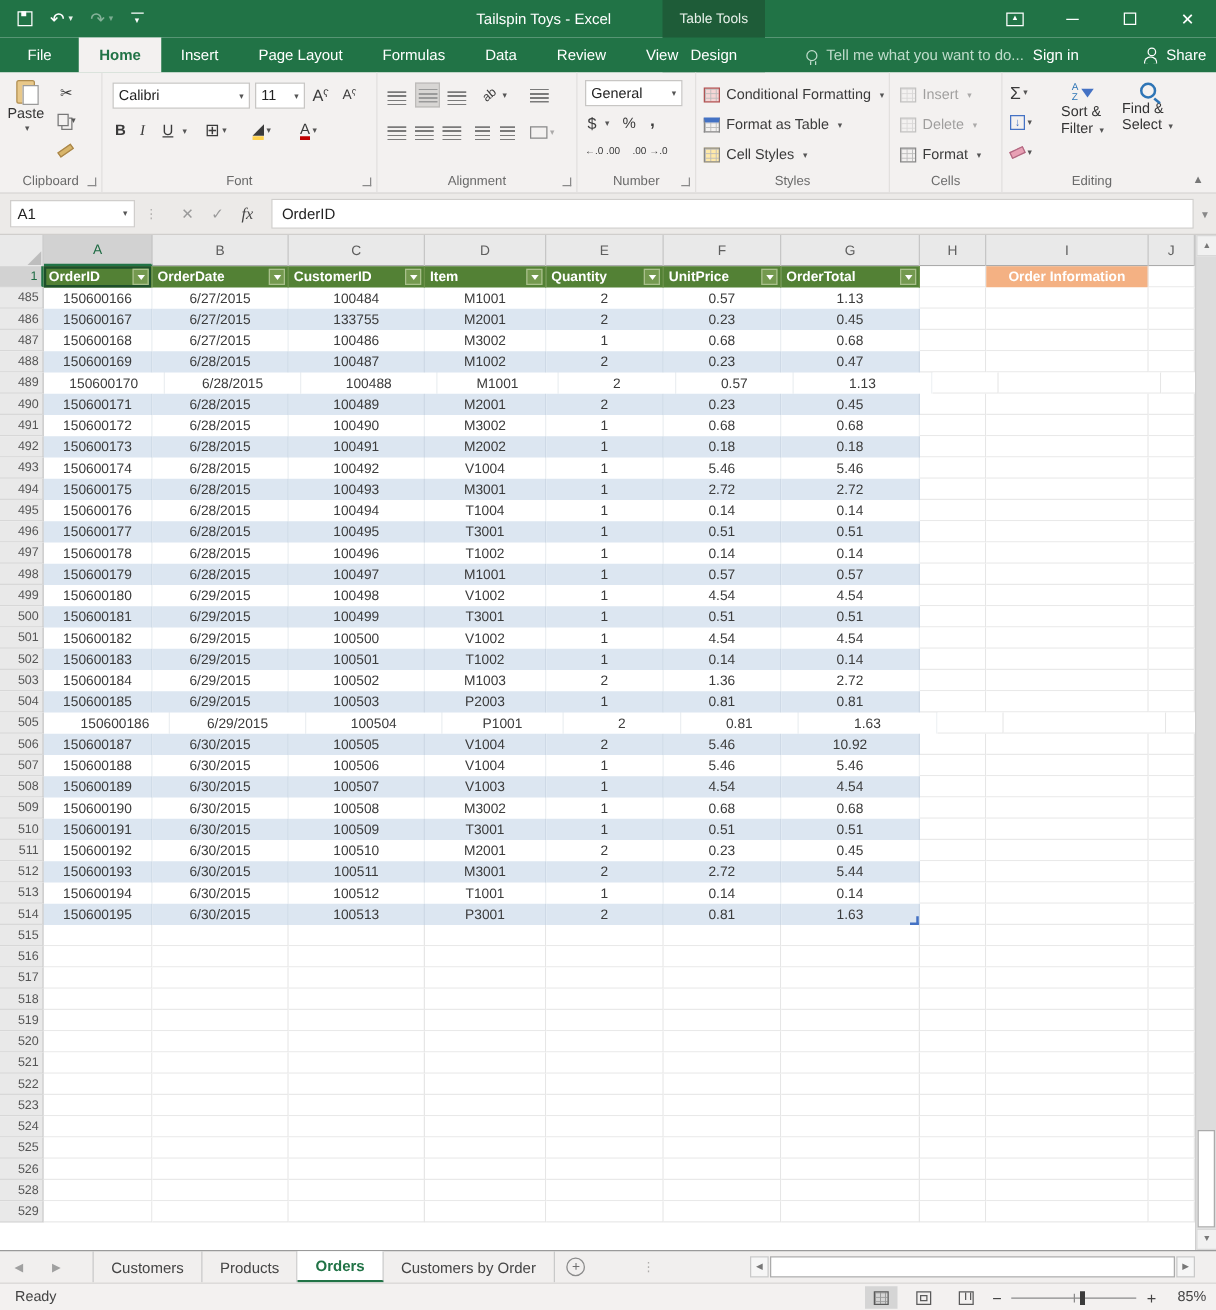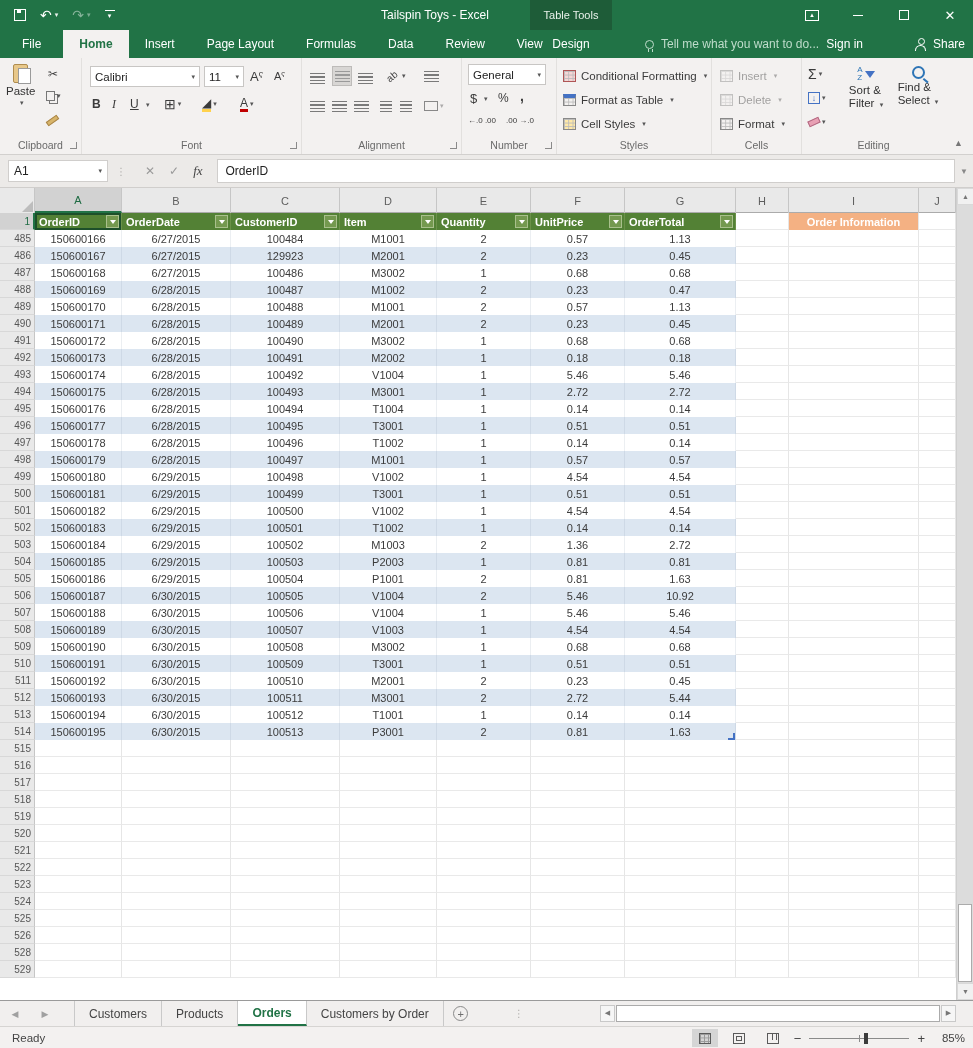--- a/index.html
+++ b/index.html
@@ -444,21 +444,21 @@
           <div class="dcell" style="width: 94px;">0.57</div>
           <div class="dcell" style="width: 111px;">1.13</div>
           <div class="ecell" style="width: 53px;"></div>
           <div class="ecell" style="width: 130px;"></div>
           <div class="ecell" style="width: 37px;"></div>
         </div>
         <div class="grow band">
           <div class="gut">486</div>
           <div class="dcell" style="width: 87px;">150600167</div>
           <div class="dcell" style="width: 109px;">6/27/2015</div>
-          <div class="dcell" style="width: 109px;">129923</div>
+          <div class="dcell" style="width: 109px;">133755</div>
           <div class="dcell" style="width: 97px;">M2001</div>
           <div class="dcell" style="width: 94px;">2</div>
           <div class="dcell" style="width: 94px;">0.23</div>
           <div class="dcell" style="width: 111px;">0.45</div>
           <div class="ecell" style="width: 53px;"></div>
           <div class="ecell" style="width: 130px;"></div>
           <div class="ecell" style="width: 37px;"></div>
         </div>
         <div class="grow">
           <div class="gut">487</div>
@@ -481,21 +481,21 @@
           <div class="dcell" style="width: 97px;">M1002</div>
           <div class="dcell" style="width: 94px;">2</div>
           <div class="dcell" style="width: 94px;">0.23</div>
           <div class="dcell" style="width: 111px;">0.47</div>
           <div class="ecell" style="width: 53px;"></div>
           <div class="ecell" style="width: 130px;"></div>
           <div class="ecell" style="width: 37px;"></div>
         </div>
         <div class="grow">
           <div class="gut">489</div>
-          <div class="dcell" style="width: 87px;">150600170</div>
+          <div class="dcell" style="width: 97px;">150600170</div>
           <div class="dcell" style="width: 109px;">6/28/2015</div>
           <div class="dcell" style="width: 109px;">100488</div>
           <div class="dcell" style="width: 97px;">M1001</div>
           <div class="dcell" style="width: 94px;">2</div>
           <div class="dcell" style="width: 94px;">0.57</div>
           <div class="dcell" style="width: 111px;">1.13</div>
           <div class="ecell" style="width: 53px;"></div>
           <div class="ecell" style="width: 130px;"></div>
           <div class="ecell" style="width: 37px;"></div>
         </div>
@@ -689,21 +689,21 @@
           <div class="dcell" style="width: 97px;">P2003</div>
           <div class="dcell" style="width: 94px;">1</div>
           <div class="dcell" style="width: 94px;">0.81</div>
           <div class="dcell" style="width: 111px;">0.81</div>
           <div class="ecell" style="width: 53px;"></div>
           <div class="ecell" style="width: 130px;"></div>
           <div class="ecell" style="width: 37px;"></div>
         </div>
         <div class="grow">
           <div class="gut">505</div>
-          <div class="dcell" style="width: 87px;">150600186</div>
+          <div class="dcell" style="width: 87px; margin-left: 14px;">150600186</div>
           <div class="dcell" style="width: 109px;">6/29/2015</div>
           <div class="dcell" style="width: 109px;">100504</div>
           <div class="dcell" style="width: 97px;">P1001</div>
           <div class="dcell" style="width: 94px;">2</div>
           <div class="dcell" style="width: 94px;">0.81</div>
           <div class="dcell" style="width: 111px;">1.63</div>
           <div class="ecell" style="width: 53px;"></div>
           <div class="ecell" style="width: 130px;"></div>
           <div class="ecell" style="width: 37px;"></div>
         </div>

